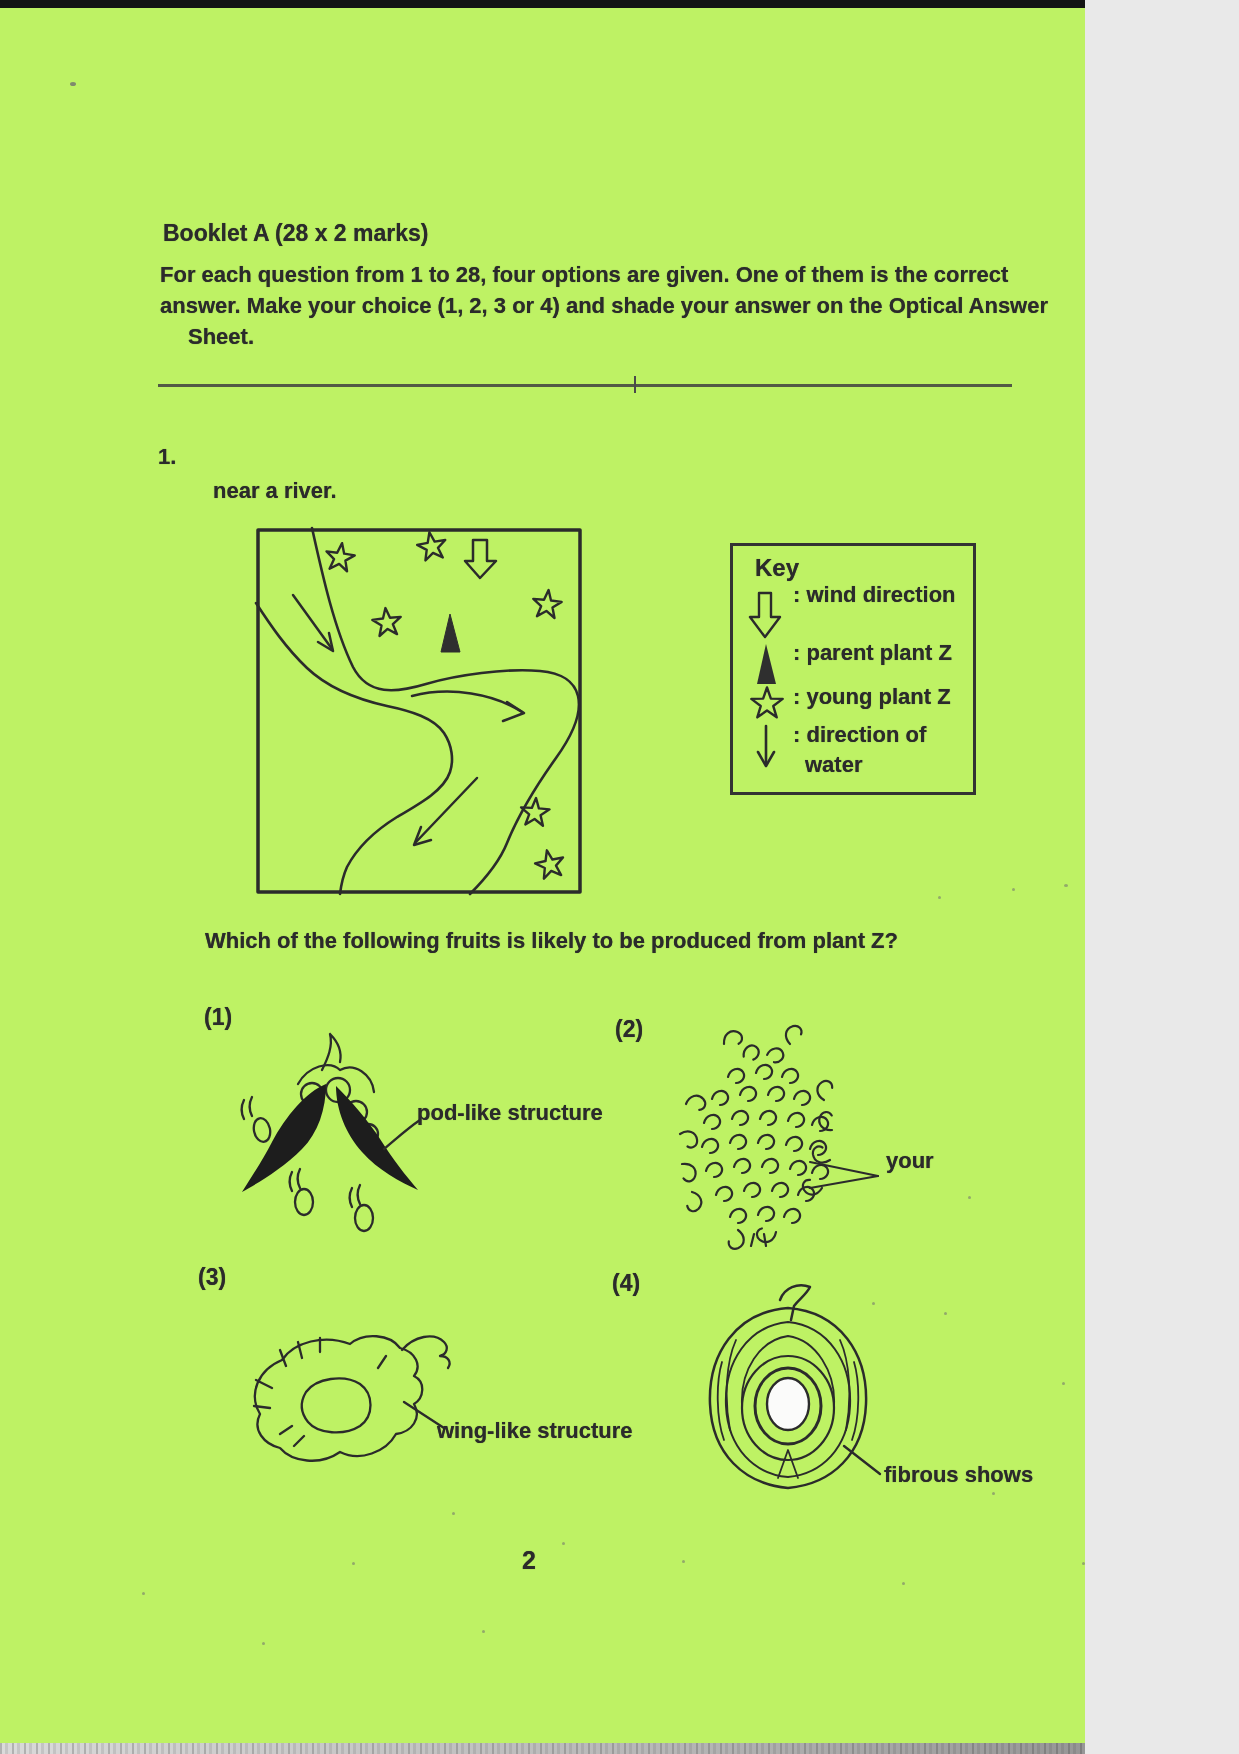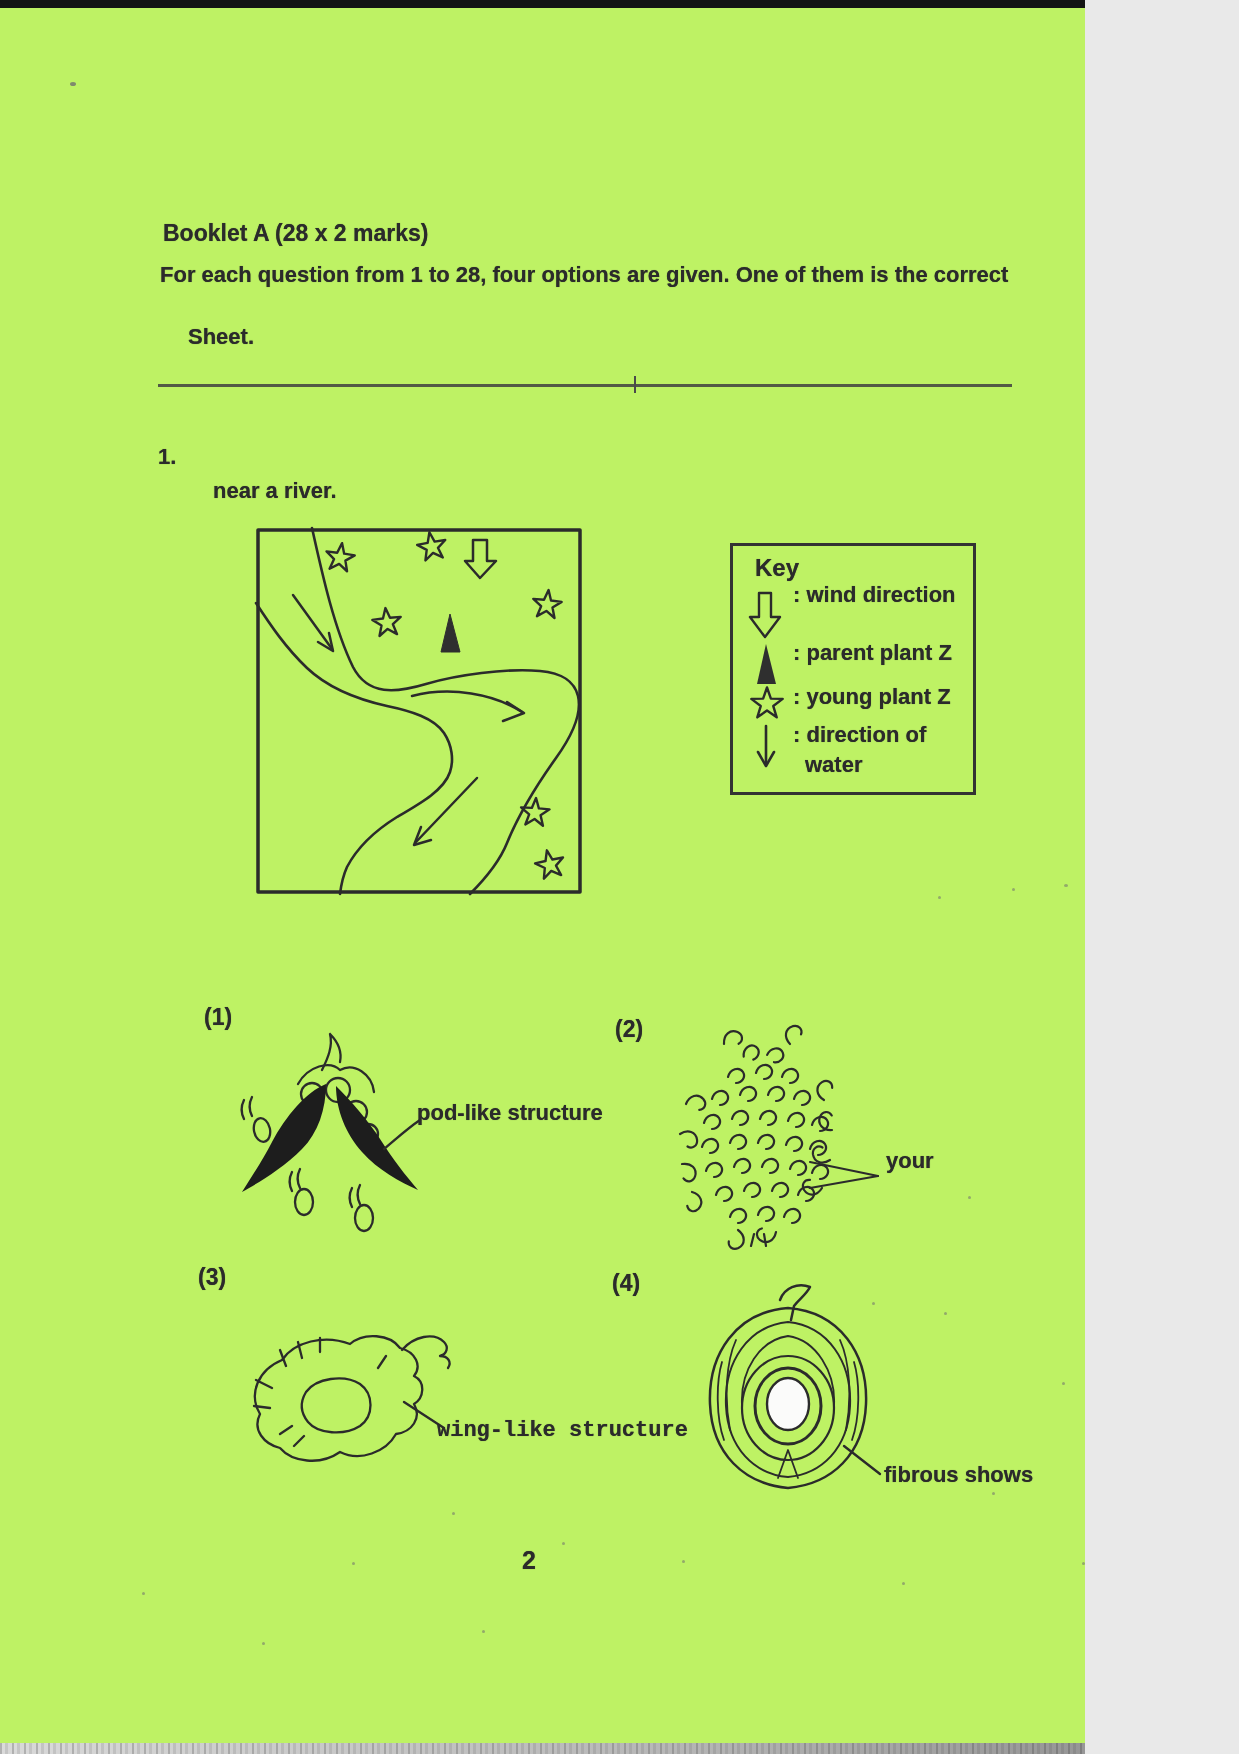--- a/index.html
+++ b/index.html
@@ -29,20 +29,21 @@
   <div class="topbar"></div>
   <div class="edge" style="left:1231px;top:16px;width:8px;height:34px;"></div>
   <div class="edge" style="left:1230px;top:180px;width:9px;height:42px;opacity:.8;"></div>
   <div class="speck" style="left:70px;top:82px;width:6px;height:4px;opacity:.8;"></div>
 
   <div class="t sb" style="left:1095px;top:26px;font-size:27px;letter-spacing:1px;">SA1/496</div>
 
   <div class="t b" style="left:163px;top:220px;font-size:23px;">Booklet A (28 x 2 marks)</div>
 
   <div class="t sb" style="left:160px;top:262px;font-size:22px;">For each question from 1 to 28, four options are given. One of them is the correct</div>
+  <div class="t sb" style="left:160px;top:293px;font-size:22px;">answer. Make your choice (1, 2, 3 or 4) and shade your answer on the Optical Answer</div>
   <div class="t sb" style="left:160px;top:324px;font-size:22px;margin-left:28px;">Sheet.</div>
 
   <div class="divider"></div>
   <div class="divtick"></div>
 
   <div class="t sb" style="left:158px;top:444px;font-size:22px;">1.</div>
   <div class="t sb" style="left:213px;top:478px;font-size:22px;">near a river.</div>
 
   <svg style="left:256px;top:528px;" width="326" height="366" viewBox="0 0 326 366">
     <defs>
@@ -92,20 +93,21 @@
     <svg style="left:22px;top:176px;" width="22" height="50" viewBox="0 0 22 50">
       <g class="ink" stroke-width="2.6">
           <path d="M11,4 V40"></path>
           <path d="M3,30 L11,44 L19,30"></path>
         </g>
     </svg>
     <div class="t sb" style="left:60px;top:176px;font-size:22px;">: direction of</div>
     <div class="t sb" style="left:72px;top:206px;font-size:22px;">water</div>
   </div>
 
+  <div class="t sb" style="left:205px;top:928px;font-size:22px;">Which of the following fruits is likely to be produced from plant Z?</div>
 
   <div class="t sb" style="left:204px;top:1004px;font-size:23px;">(1)</div>
   <div class="t sb" style="left:615px;top:1016px;font-size:23px;">(2)</div>
   <div class="t sb" style="left:198px;top:1264px;font-size:23px;">(3)</div>
   <div class="t sb" style="left:612px;top:1270px;font-size:23px;">(4)</div>
 
   <svg style="left:232px;top:1032px;" width="252" height="214" viewBox="0 0 252 214">
     <g class="ink" stroke-width="2.3">
       <path d="M98,2 C101,14 96,26 90,38 M98,2 C106,10 110,20 108,30"></path>
       <path d="M66,52 C76,34 98,28 108,38 C122,30 140,42 142,60"></path>
@@ -194,21 +196,21 @@
     <g class="ink" stroke-width="2.3">
       <path d="M32,92 C20,72 30,48 54,38 C66,20 96,12 122,22 C136,10 162,12 172,26 C188,30 194,44 186,54 C198,60 196,76 186,82 C194,96 184,110 168,112 C158,130 132,140 112,130 C92,144 64,140 52,126 C36,122 24,108 32,92 Z"></path>
       <path d="M78,70 C88,56 116,52 132,62 C146,72 146,94 132,104 C116,114 90,112 80,100 C72,90 72,80 78,70 Z"></path>
       <path d="M58,44 L52,28 M74,36 L70,20 M92,30 L92,16 M44,66 L28,58 M42,86 L26,84 M52,112 l12,-8 M66,124 l10,-10 M150,46 l8,-12"></path>
       <path d="M174,28 C186,14 206,10 216,20 C221,25 219,32 212,34 M212,34 C220,34 224,40 220,46"></path>
     </g>
   </svg>
   <svg style="left:400px;top:1398px;" width="48" height="34" viewBox="0 0 48 34">
     <path class="ink" stroke-width="2.4" d="M44,30 L4,4"></path>
   </svg>
-  <div class="t sb" style="left:437px;top:1418px;font-size:22px;font-family:Liberation Mono, monospace;">wing-like structure</div>
+  <div class="t sb" style="left:437px;top:1418px;font-size:22px;">wing-like structure</div>
 
   <svg style="left:688px;top:1278px;" width="200" height="218" viewBox="0 0 200 218">
     <g class="ink" stroke-width="2.5">
       <path d="M92,22 C96,10 110,4 122,9 C118,17 111,21 106,28 M106,28 L103,42"></path>
       <path d="M100,30 C48,34 20,76 22,126 C24,176 56,206 100,210 C144,206 176,176 178,126 C180,76 152,34 100,30 Z"></path>
       <path stroke-width="2" d="M100,44 C60,48 36,84 38,128 C40,170 66,196 100,199 C134,196 160,170 162,128 C164,84 140,48 100,44 Z"></path>
       <path stroke-width="1.8" d="M100,58 C72,62 52,92 54,128 M146,128 C148,94 128,62 100,58"></path>
       <path stroke-width="1.8" d="M34,84 C28,104 28,140 36,162 M166,84 C172,104 172,140 164,162 M48,62 C38,84 36,120 42,152 M152,62 C162,84 164,120 158,152"></path>
       <ellipse cx="100" cy="130" rx="46" ry="52" stroke-width="2.2"></ellipse>
       <ellipse cx="100" cy="128" rx="33" ry="38" stroke-width="3"></ellipse>

